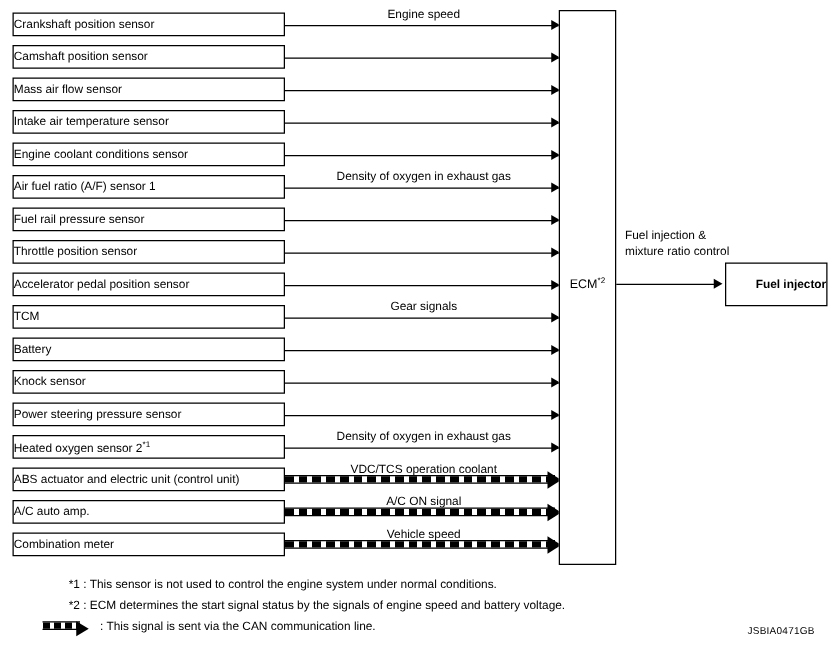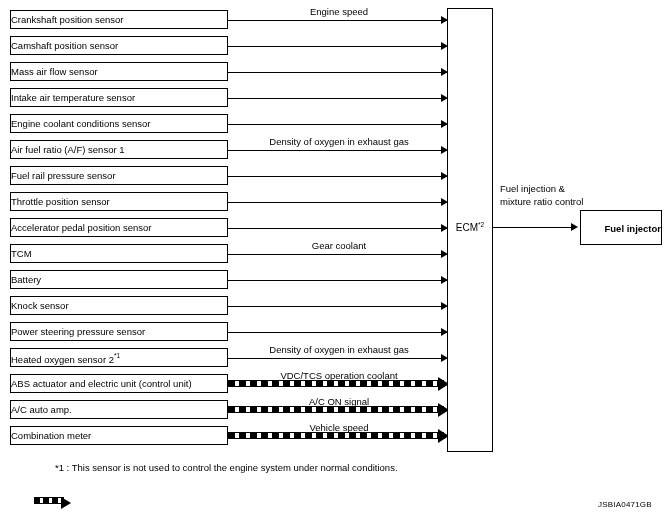--- a/index.html
+++ b/index.html
@@ -139,38 +139,40 @@
       <div class="can-wire" style="top: 380px;"></div>
       <div class="can-head" style="left: 438px; top: 376.5px;"></div>
       <div class="can-wire" style="top: 406px;"></div>
       <div class="can-head" style="left: 438px; top: 402.5px;"></div>
       <div class="can-wire" style="top: 432px;"></div>
       <div class="can-head" style="left: 438px; top: 428.5px;"></div>
     </div>
   <div id="signals-layer">
       <div class="sig-label" style="left: 228px; width: 222px; top: 5.5px;">Engine speed</div>
       <div class="sig-label" style="left: 228px; width: 222px; top: 135.5px;">Density of oxygen in exhaust gas</div>
-      <div class="sig-label" style="left: 228px; width: 222px; top: 239.5px;">Gear coolant</div>
+      <div class="sig-label" style="left: 228px; width: 222px; top: 239.5px;">Gear signals</div>
       <div class="sig-label" style="left: 228px; width: 222px; top: 343.5px;">Density of oxygen in exhaust gas</div>
       <div class="sig-label" style="left: 228px; width: 222px; top: 369.5px;">VDC/TCS operation coolant</div>
       <div class="sig-label" style="left: 228px; width: 222px; top: 395.5px;">A/C ON signal</div>
       <div class="sig-label" style="left: 228px; width: 222px; top: 421.5px;">Vehicle speed</div>
     </div>
 
   <div id="ecm-box"></div>
   <div id="ecm-label">
     <span>ECM</span><span class="sup">*2</span>
   </div>
 
   <div id="ecm-out-wire"></div>
   <div id="ecm-out-head" class="arrowhead"></div>
   <div id="out-label">Fuel injection &amp; mixture ratio control</div>
 
   <div id="injector-box">
     <span class="lbl">Fuel injector</span>
   </div>
 
   <div class="note" id="note1">*1 : This sensor is not used to control the engine system under normal conditions.</div>
+  <div class="note" id="note2">*2 : ECM determines the start signal status by the signals of engine speed and battery voltage.</div>
   <div id="legend-dash"></div>
   <div id="legend-head"></div>
+  <div class="note" id="note3">: This signal is sent via the CAN communication line.</div>
 
   <div id="figure-code">JSBIA0471GB</div>
 </div>
 
 </body></html>

